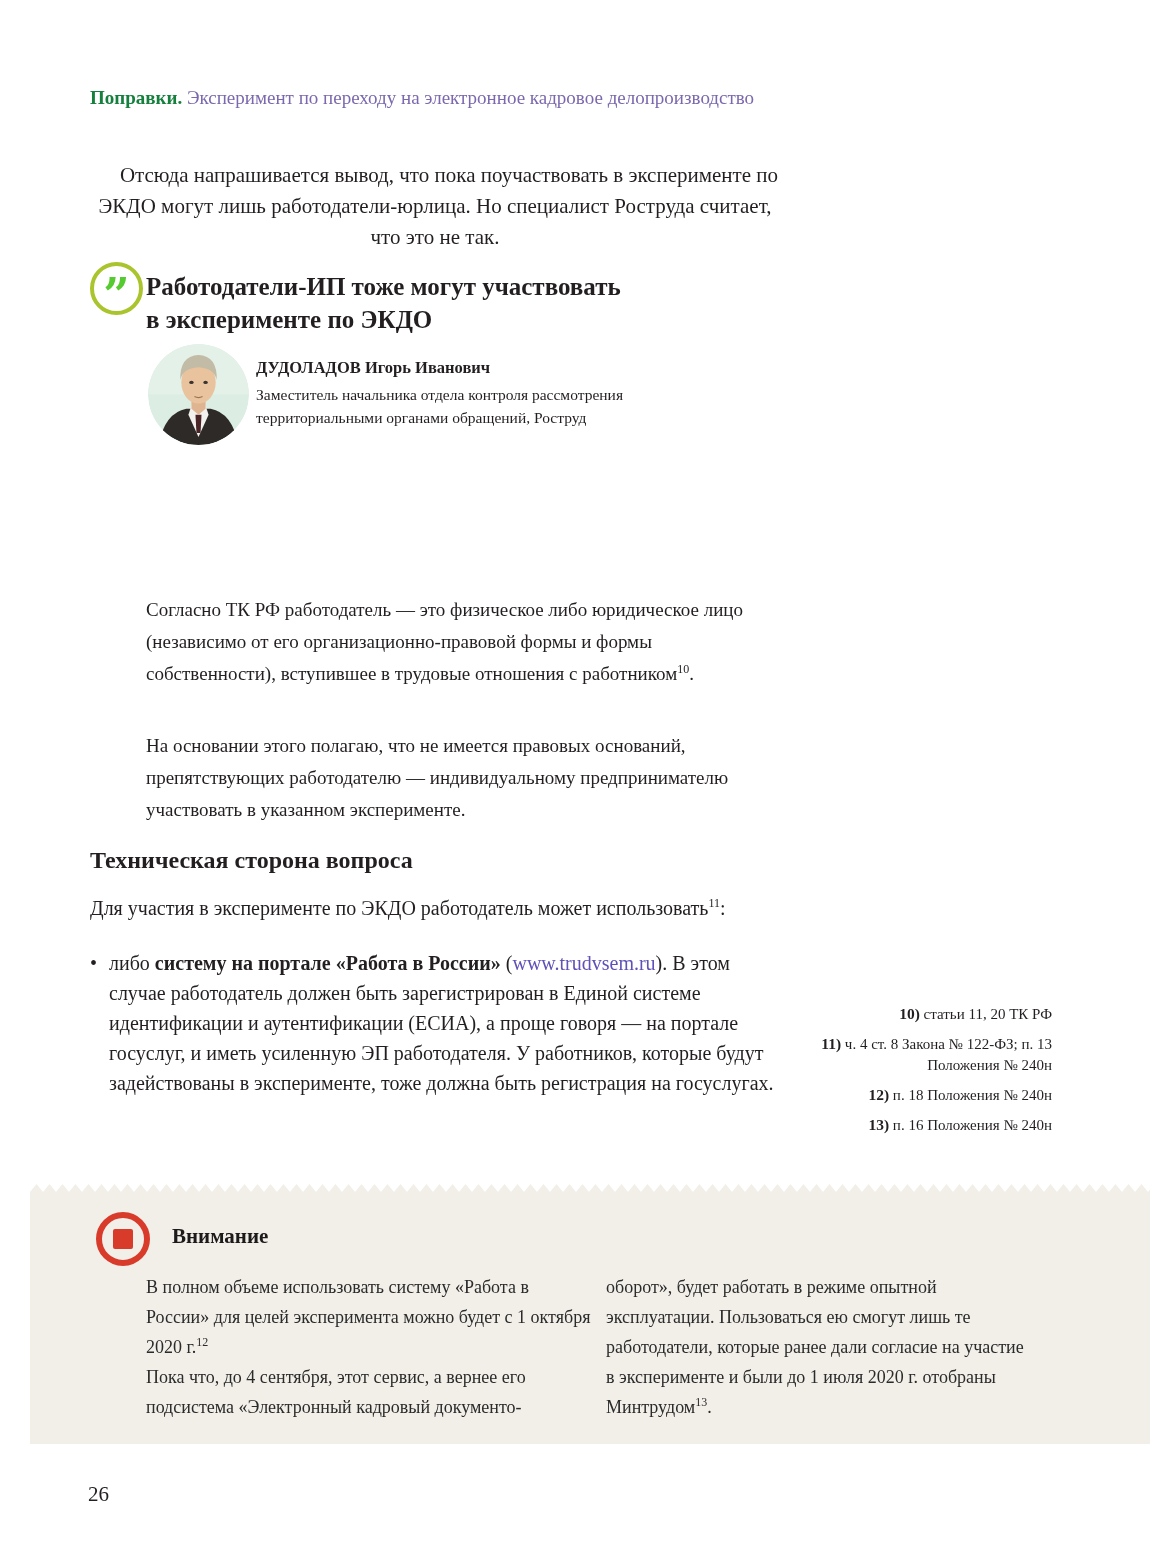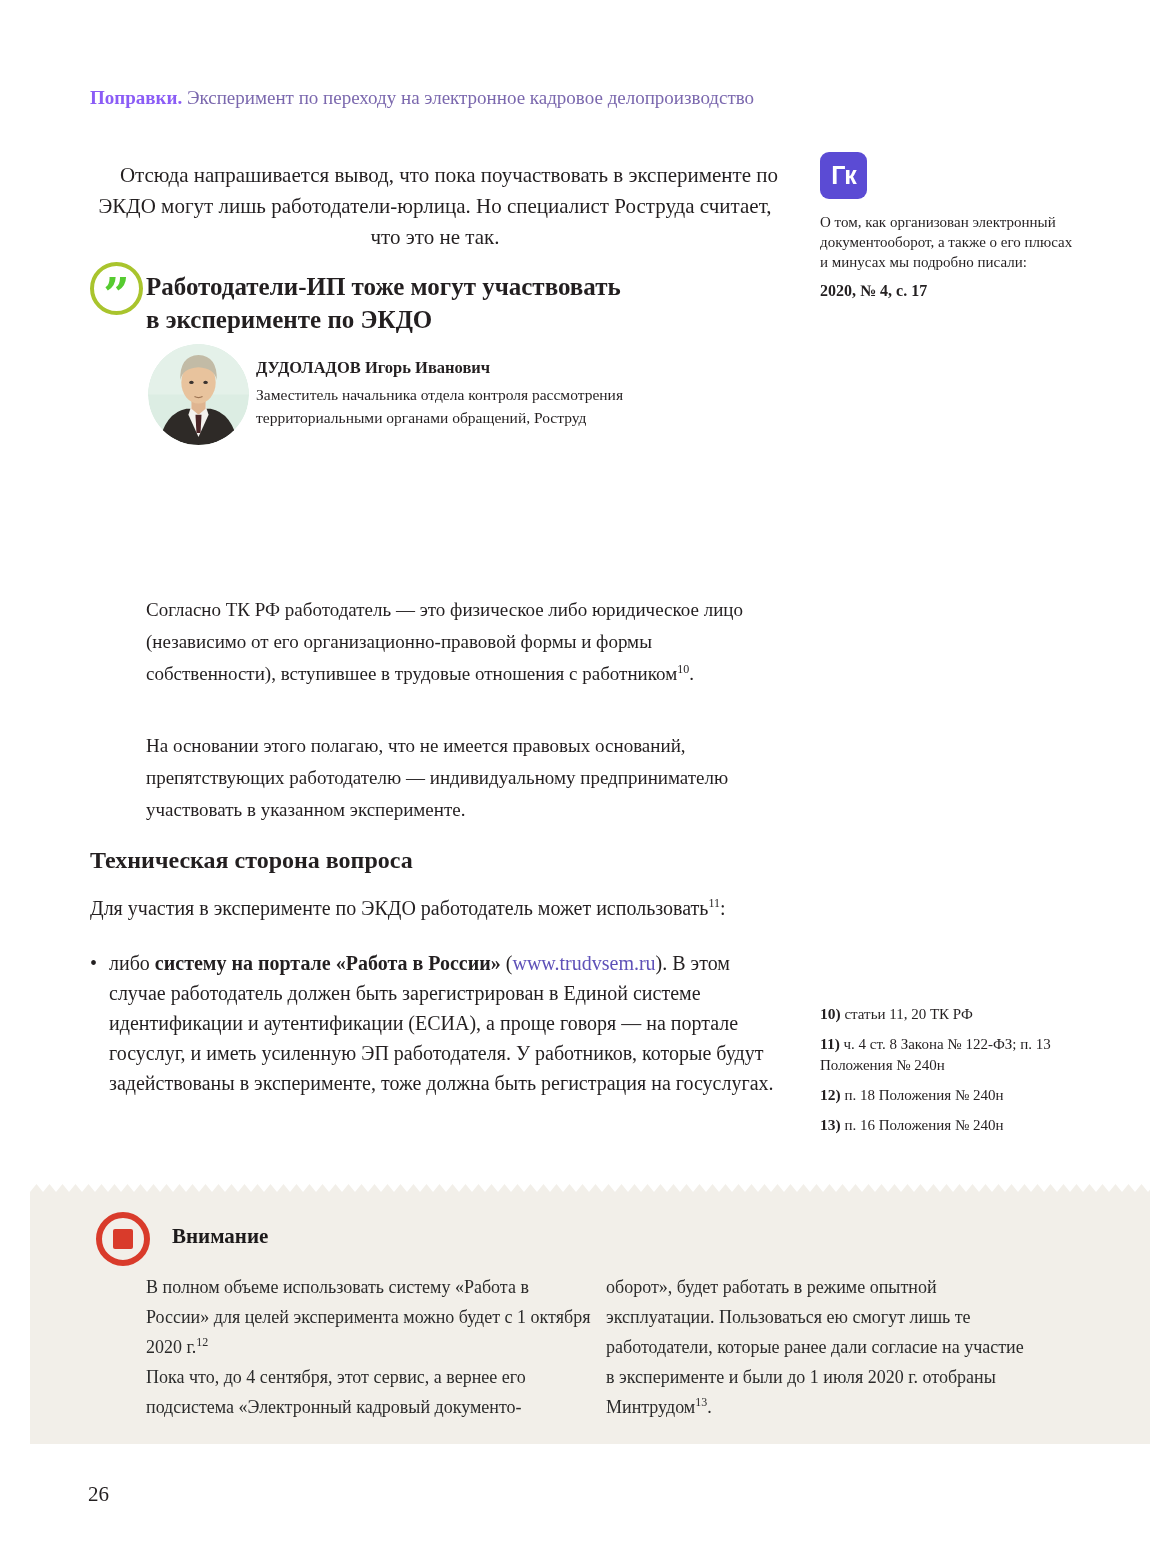--- a/index.html
+++ b/index.html
@@ -7,21 +7,21 @@
     position:relative;
     width:1163px;height:1559px;
     margin:0 auto;
     background:#ffffff;
     font-family:"Liberation Serif","DejaVu Serif",serif;
     color:#231f20;
     overflow:hidden;
   }
   
   .runhead{position:absolute;left:90px;top:86px;font-size:19px;line-height:24px;}
-  .runhead .kicker{font-weight:bold;color:#8b5cf6;}
+  .runhead .kicker{font-weight:bold;color:#15803d;}
   .runhead .runtitle{color:#7b68ae;}
   
   .intro{
     position:absolute;left:90px;top:160px;width:690px;margin:0;
     font-size:21px;line-height:31px;text-indent:28px;text-align:center;
   }
   
   .gk-note{position:absolute;left:820px;top:152px;width:255px;}
   .gk-icon{
     width:47px;height:47px;border-radius:9px;background:#5b4bd4;
@@ -60,21 +60,21 @@
   .section-heading{
     position:absolute;left:90px;top:845px;margin:0;
     font-size:24px;line-height:30px;font-weight:bold;
   }
   .lead{position:absolute;left:90px;top:893px;width:695px;margin:0;font-size:20px;line-height:30px;}
   .bullet{position:absolute;left:90px;top:948px;width:700px;}
   .bullet .marker{position:absolute;left:0;top:0;font-size:20px;line-height:30px;}
   .bullet-text{margin:0 0 0 19px;font-size:20px;line-height:30px;}
   .link{color:#5f51b8;text-decoration:none;cursor:pointer;}
   
-  .footnotes{position:absolute;left:820px;top:1003px;width:265px;}
+  .footnotes{position:absolute;left:787px;top:1003px;width:265px;text-align:right;}
   .footnotes .fn{margin:0 0 8px 0;font-size:15px;line-height:21px;}
   .footnotes .fn b{font-size:15.5px;}
   
   .attn-teeth{position:absolute;left:30px;top:1184px;width:1120px;height:8px;display:block;}
   .attention{
     position:absolute;left:30px;top:1192px;width:1120px;height:252px;
     background:#f2efe9;
   }
   .attn-icon{
     position:absolute;left:96px;top:1212px;width:42px;height:42px;
@@ -100,27 +100,20 @@
 
 <div class="page">
 
   <div class="runhead">
     <span class="kicker">Поправки.</span>
     <span class="runtitle">Эксперимент по переходу на электронное кадровое делопроизводство</span>
   </div>
 
   <p class="intro">Отсюда напрашивается вывод, что пока поучаствовать в эксперименте по ЭКДО могут лишь работодатели-юрлица. Но специалист Роструда считает, что это не так.</p>
 
-  <aside class="gk-note">
-    <div class="gk-icon">
-      <span>Гк</span>
-    </div>
-    <p class="note-text">О том, как организован электронный документооборот, а также о его плюсах и минусах мы подробно писали:</p>
-    <p class="ref">2020, № 4, с. 17</p>
-  </aside>
 
   <div class="quote-icon">
     <span>”</span>
   </div>
   <h2 class="quote-heading">
     <span style="display:block">Работодатели-ИП тоже могут участвовать</span>
     <span style="display:block">в эксперименте по ЭКДО</span>
   </h2>
 
   <div class="expert">

